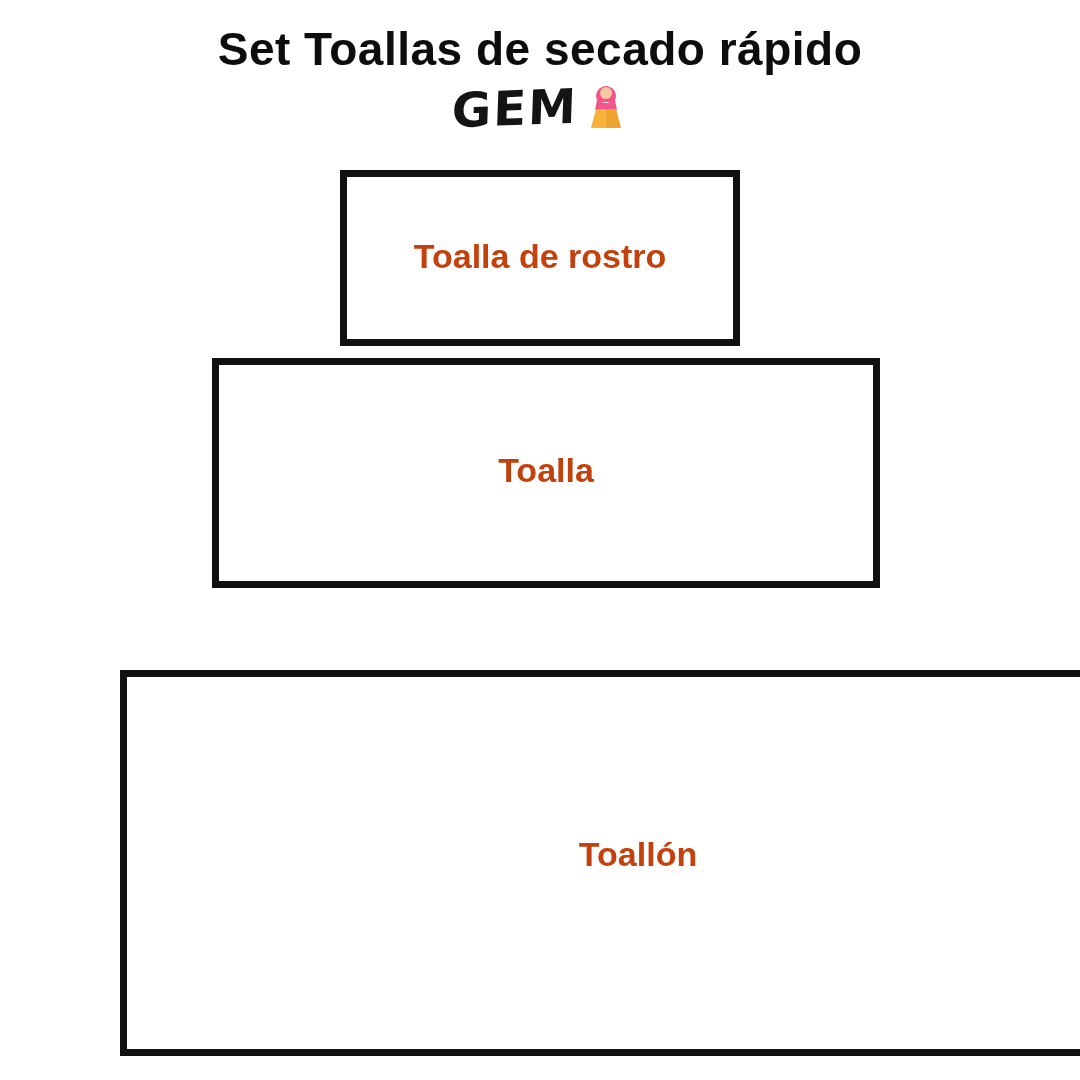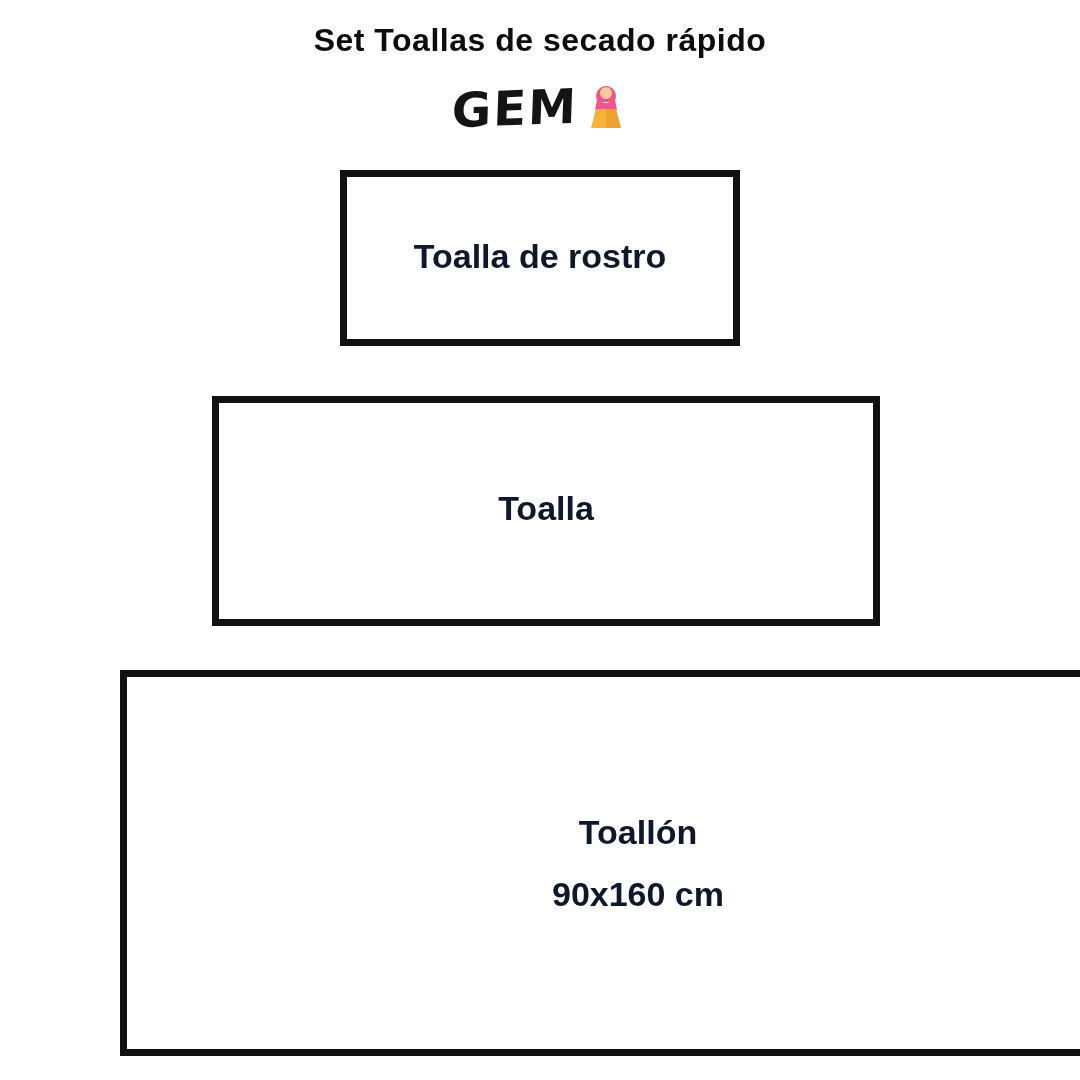--- a/index.html
+++ b/index.html
@@ -15,21 +15,21 @@
     font-family: "Liberation Sans", sans-serif;
     color: #0d0d0d;
     overflow: hidden;
   }
   .title {
     position: absolute;
     top: 22px;
     left: 0;
     width: 100%;
     text-align: center;
-    font-size: 32px;
+    font-size: 46px;
     font-weight: 800;
     letter-spacing: 0.5px;
     color: #0d0d0d;
   }
   .logo-row {
     position: absolute;
     top: 84px;
     left: 0;
     width: 100%;
     display: flex;
@@ -61,32 +61,32 @@
     flex-direction: column;
     justify-content: center;
     align-items: center;
     box-sizing: border-box;
   }
   .towel-box .label,
   .towel-box .size {
     font-size: 34px;
     font-weight: 800;
     text-align: center;
-    color: #0f172a;
+    color: #c2410c;
     line-height: 1.3;
   }
   .box-face {
     left: 340px;
     top: 170px;
     width: 400px;
     height: 176px;
   }
   .box-medium {
     left: 212px;
-    top: 396px;
+    top: 358px;
     width: 668px;
     height: 230px;
   }
   .box-large {
     left: 120px;
     top: 670px;
     width: 1036px;
     height: 386px;
   }
   .box-large .label { margin-bottom: 18px; }
@@ -121,16 +121,15 @@
   <div class="towel-box box-face">
     <div class="label">Toalla de rostro</div>
   </div>
 
   <div class="towel-box box-medium">
     <div class="label">Toalla</div>
   </div>
 
   <div class="towel-box box-large">
     <div class="label">Toallón</div>
-    <div class="size">90x160 cm</div>
   </div>
 
 </div>
 
 </body></html>

